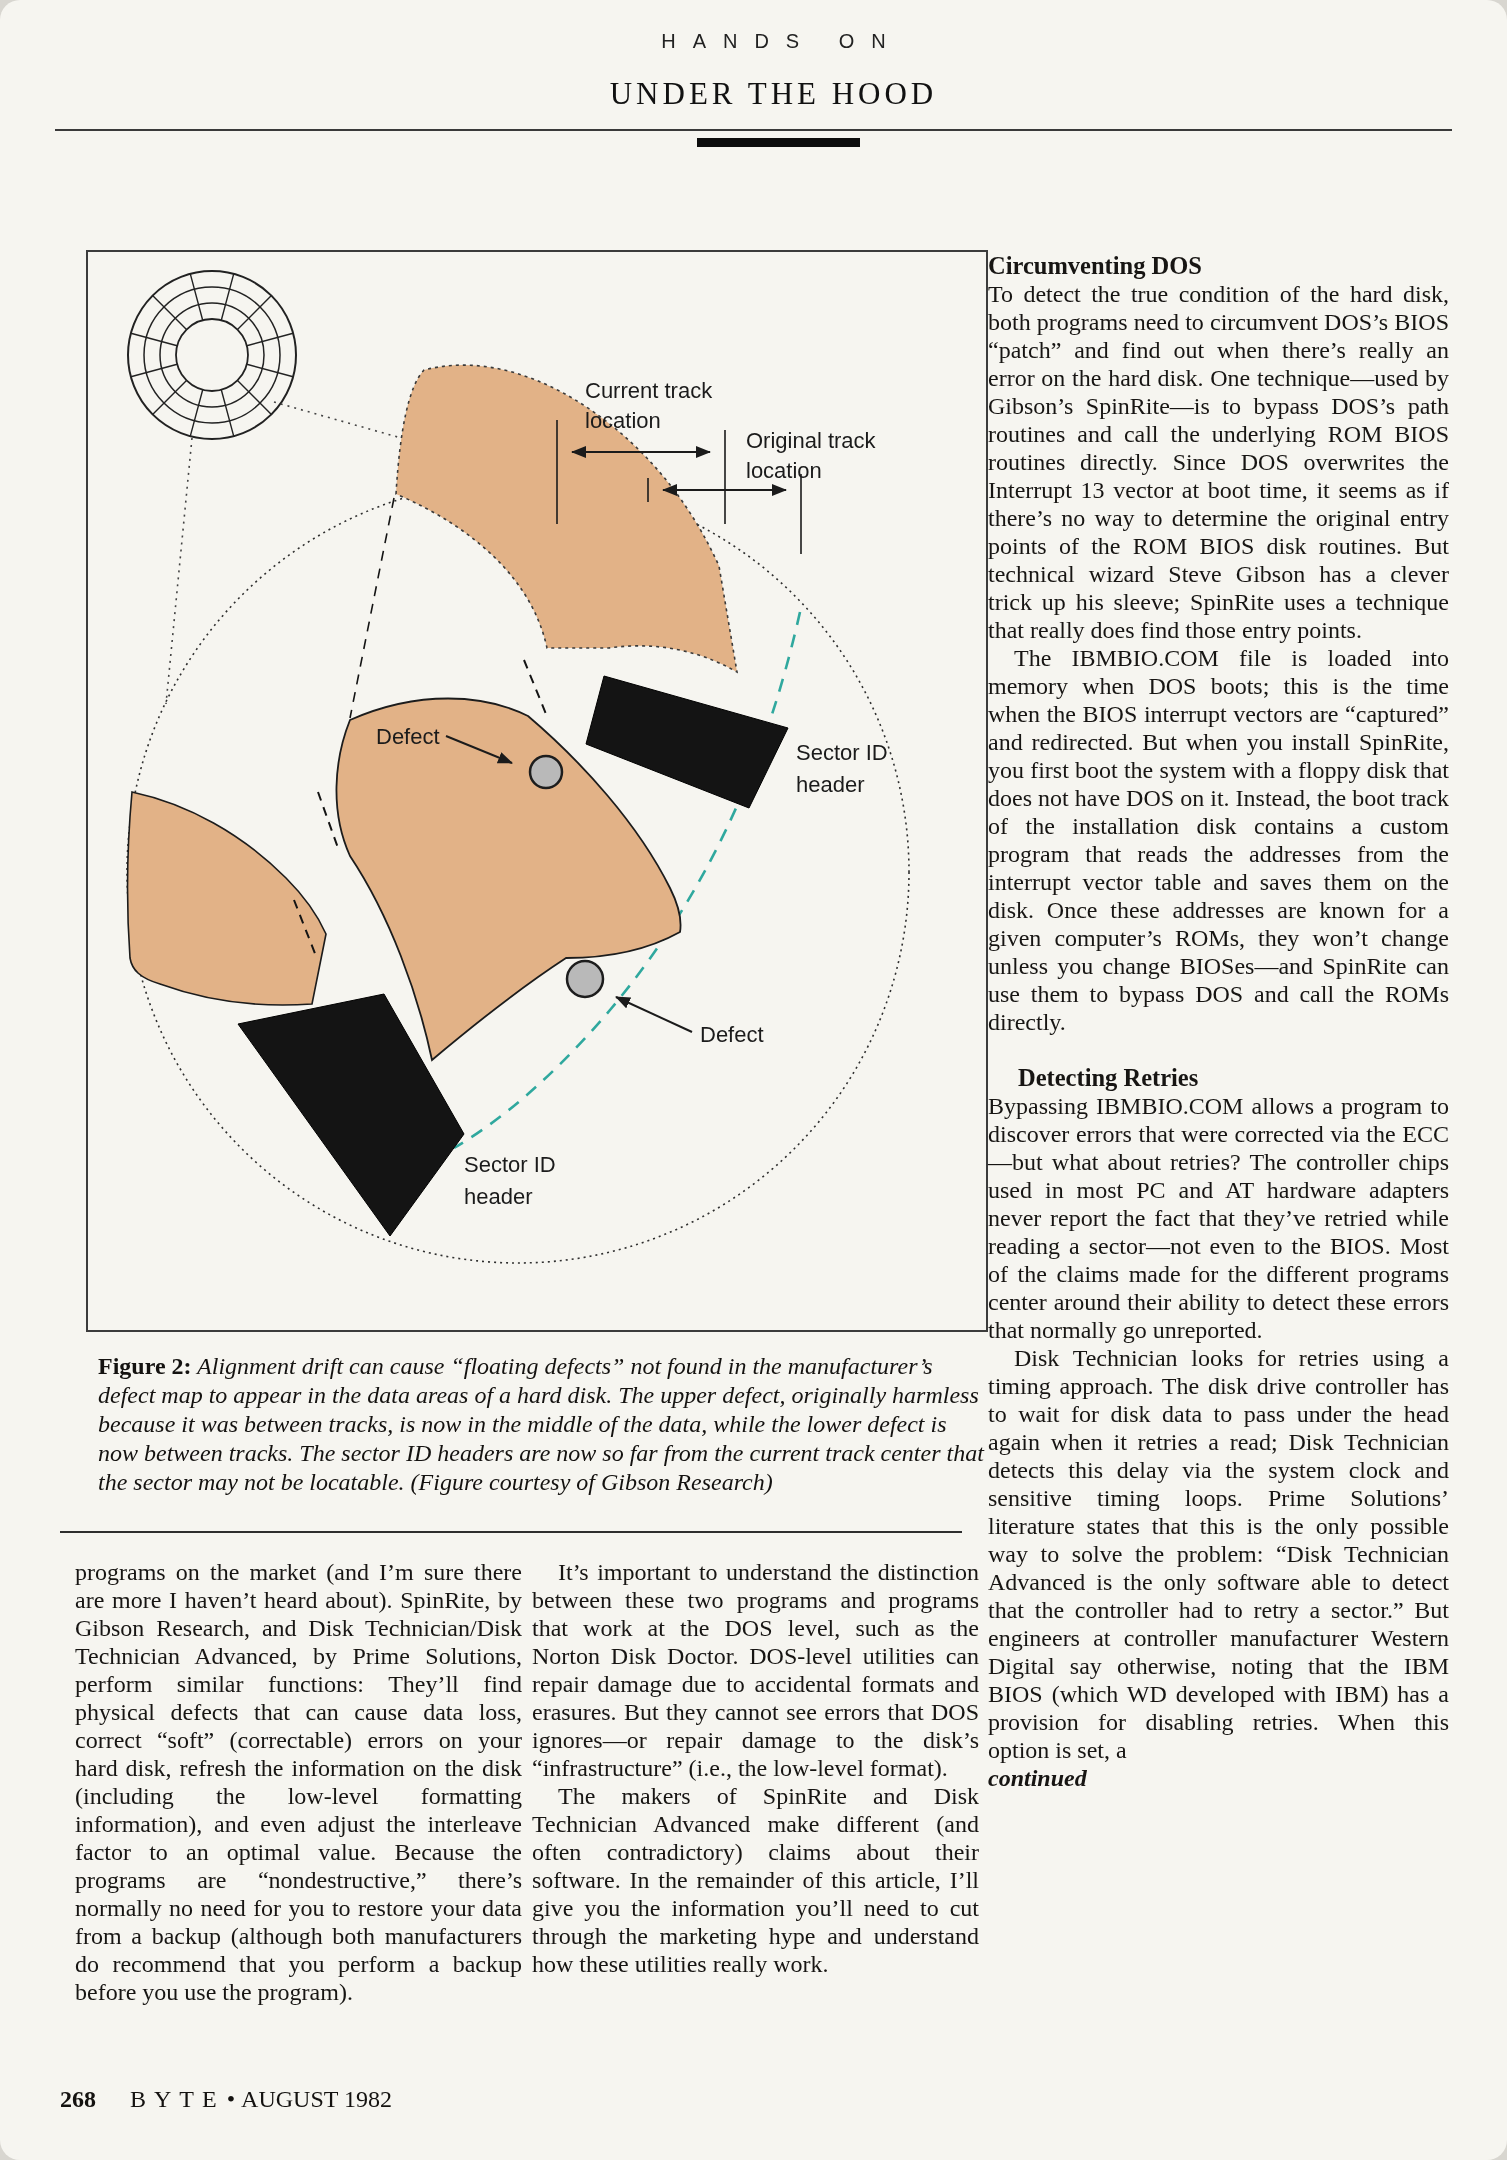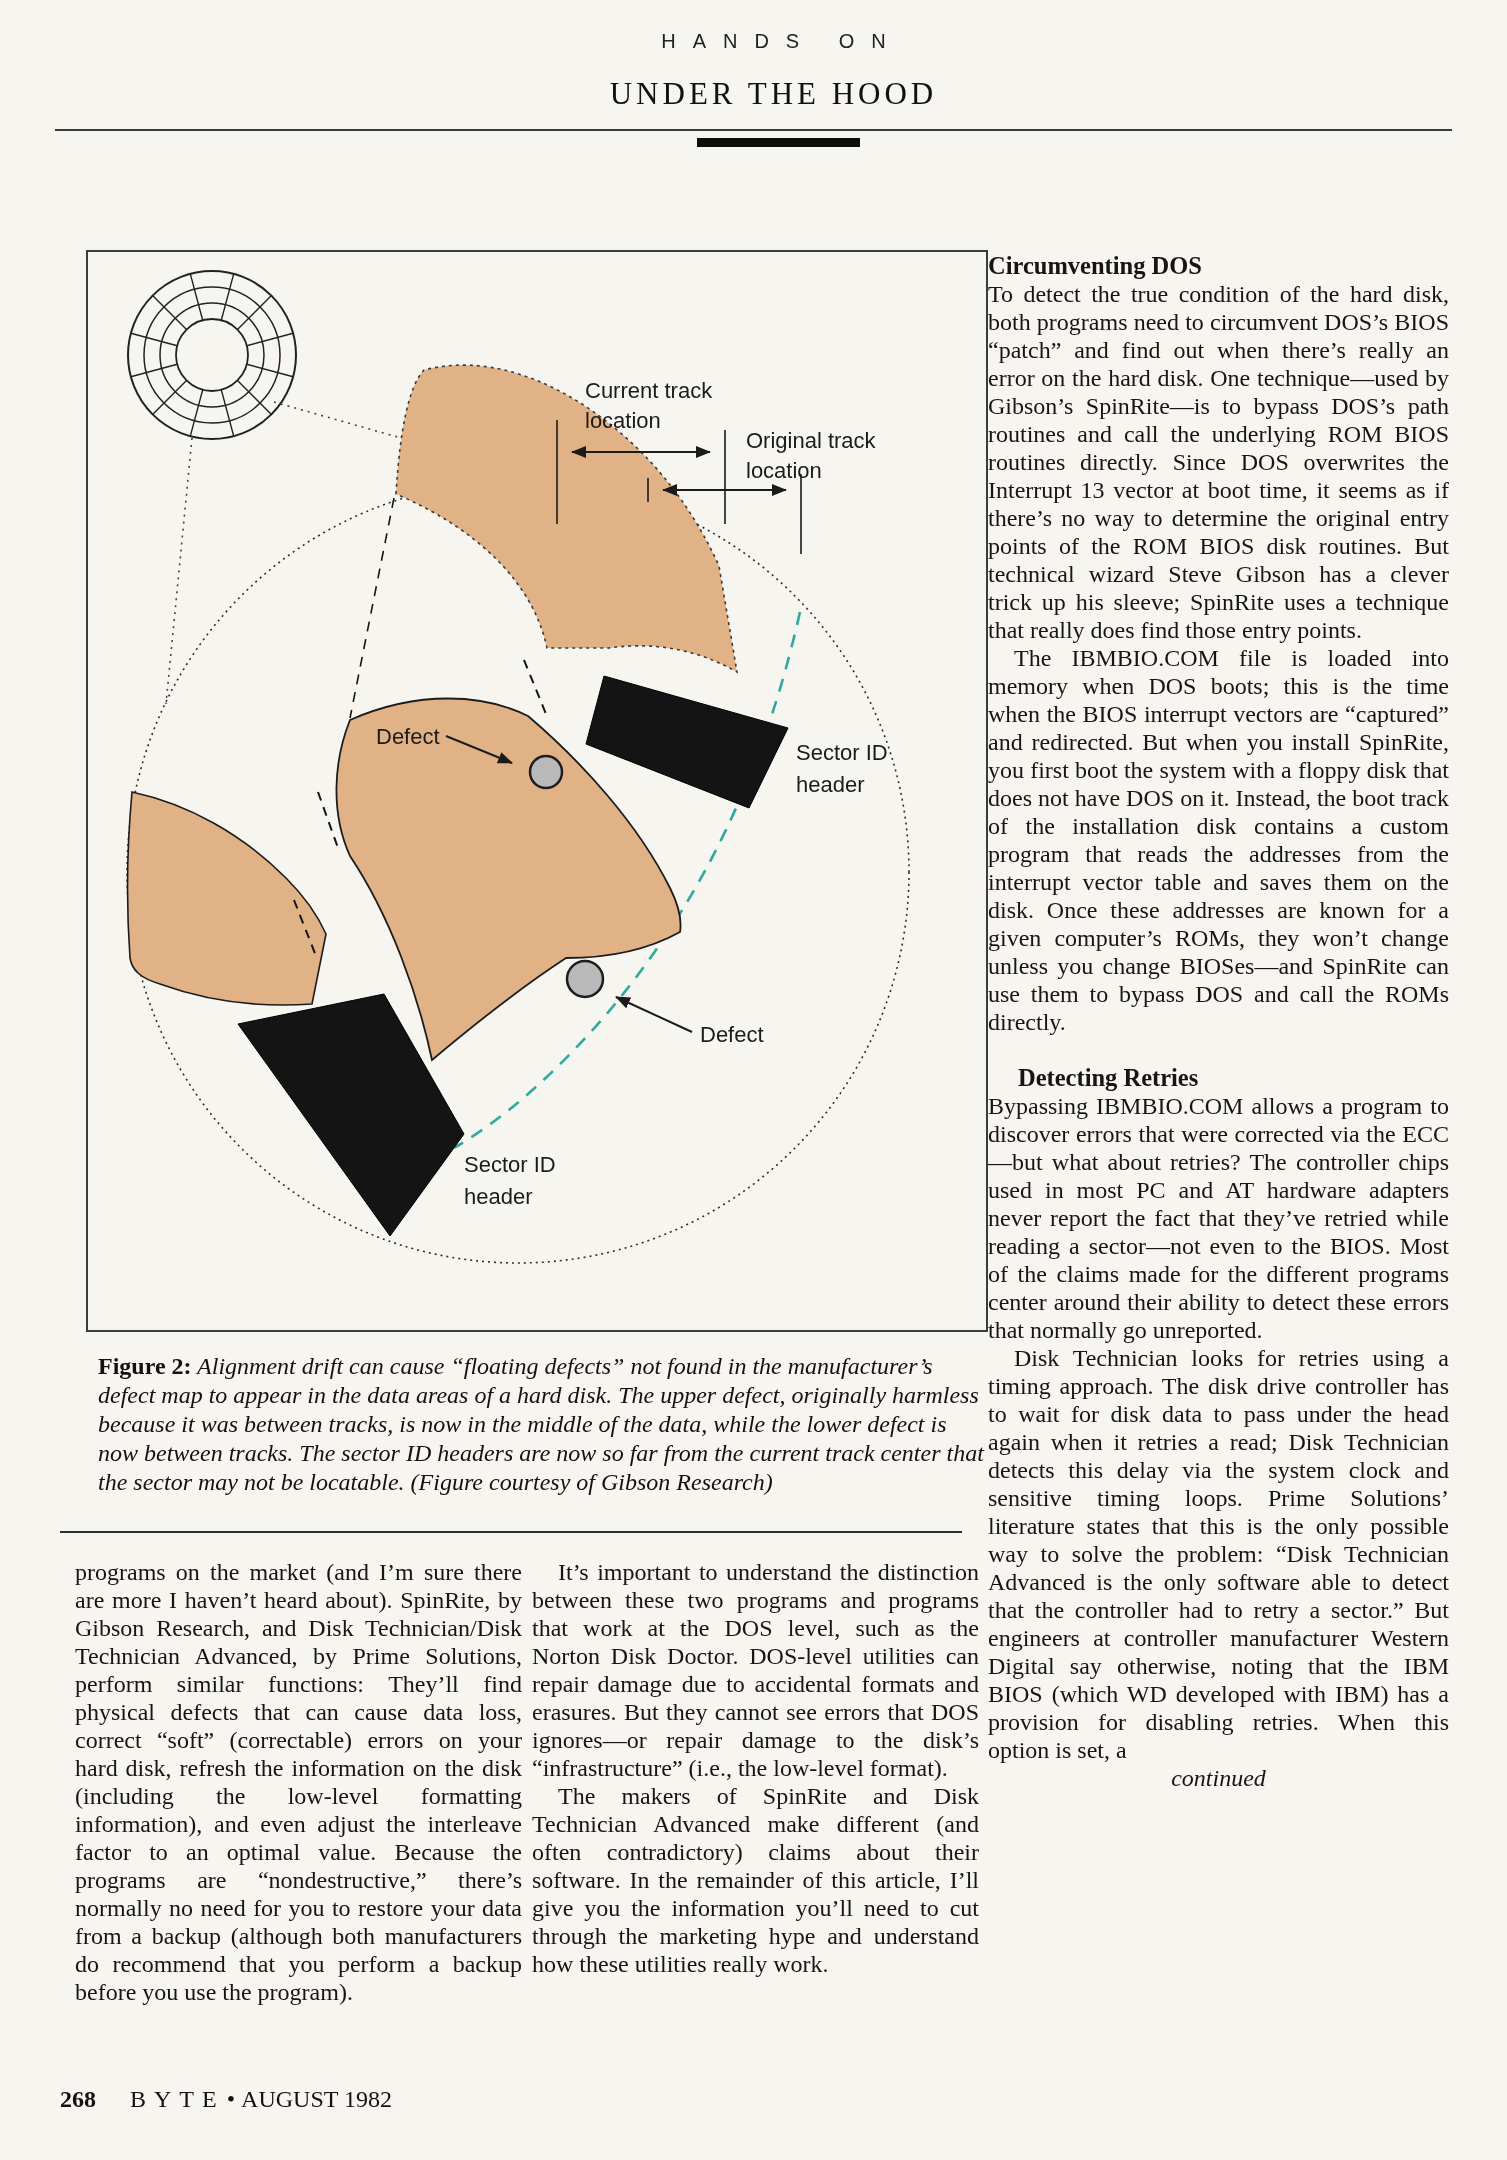--- a/index.html
+++ b/index.html
@@ -1,20 +1,21 @@
 <!DOCTYPE html>
 <html><head>
 <meta charset="utf-8">
 <style>
   * { margin:0; padding:0; box-sizing:border-box; }
   html,body { background:#d8d6d0; }
   .page {
     position:relative; width:1507px; height:2160px; margin:0 auto;
     background:#f6f5f0; color:#181614; overflow:hidden;
     font-family:"Liberation Serif", serif;
+    border-radius:20px;
   }
   
   .mast { position:absolute; left:45px; right:5px; top:30px; text-align:center; }
   .kicker {
     font-family:"Liberation Sans", sans-serif; font-size:20px; letter-spacing:17px;
     color:#222; text-indent:17px;
   }
   .mast-title {
     margin-top:23px; font-family:"Liberation Serif", serif; font-size:31px;
     letter-spacing:4px; color:#111;
@@ -42,21 +43,21 @@
     position:absolute; font-size:24px; line-height:28px; text-align:justify;
     color:#171513;
   }
   .col p { margin:0; }
   .col p.indent { text-indent:26px; }
   .col-left   { left:75px;  top:1558px; width:447px; }
   .col-middle { left:532px; top:1558px; width:447px; }
   .col-right  { left:988px; top:252px;  width:461px; }
   .sec-head { font-weight:bold; font-size:24.5px; line-height:28px; }
   .sec-head.spaced { margin-top:28px;margin-left:30px; }
-  .continued { text-align:center; font-style:italic; margin-top:0; }
+  .continued { text-align:left; font-style:italic; margin-top:0;font-weight:bold; }
 
   
   .footer { position:absolute; left:60px; top:2086px; font-size:24px; color:#141210; }
   .footer .pgnum { font-weight:bold; margin-right:34px; }
   .footer .brand { letter-spacing:8px; }
   .footer .sep { margin:0 6px 0 2px; }
 </style>
 </head>
 <body>
 

